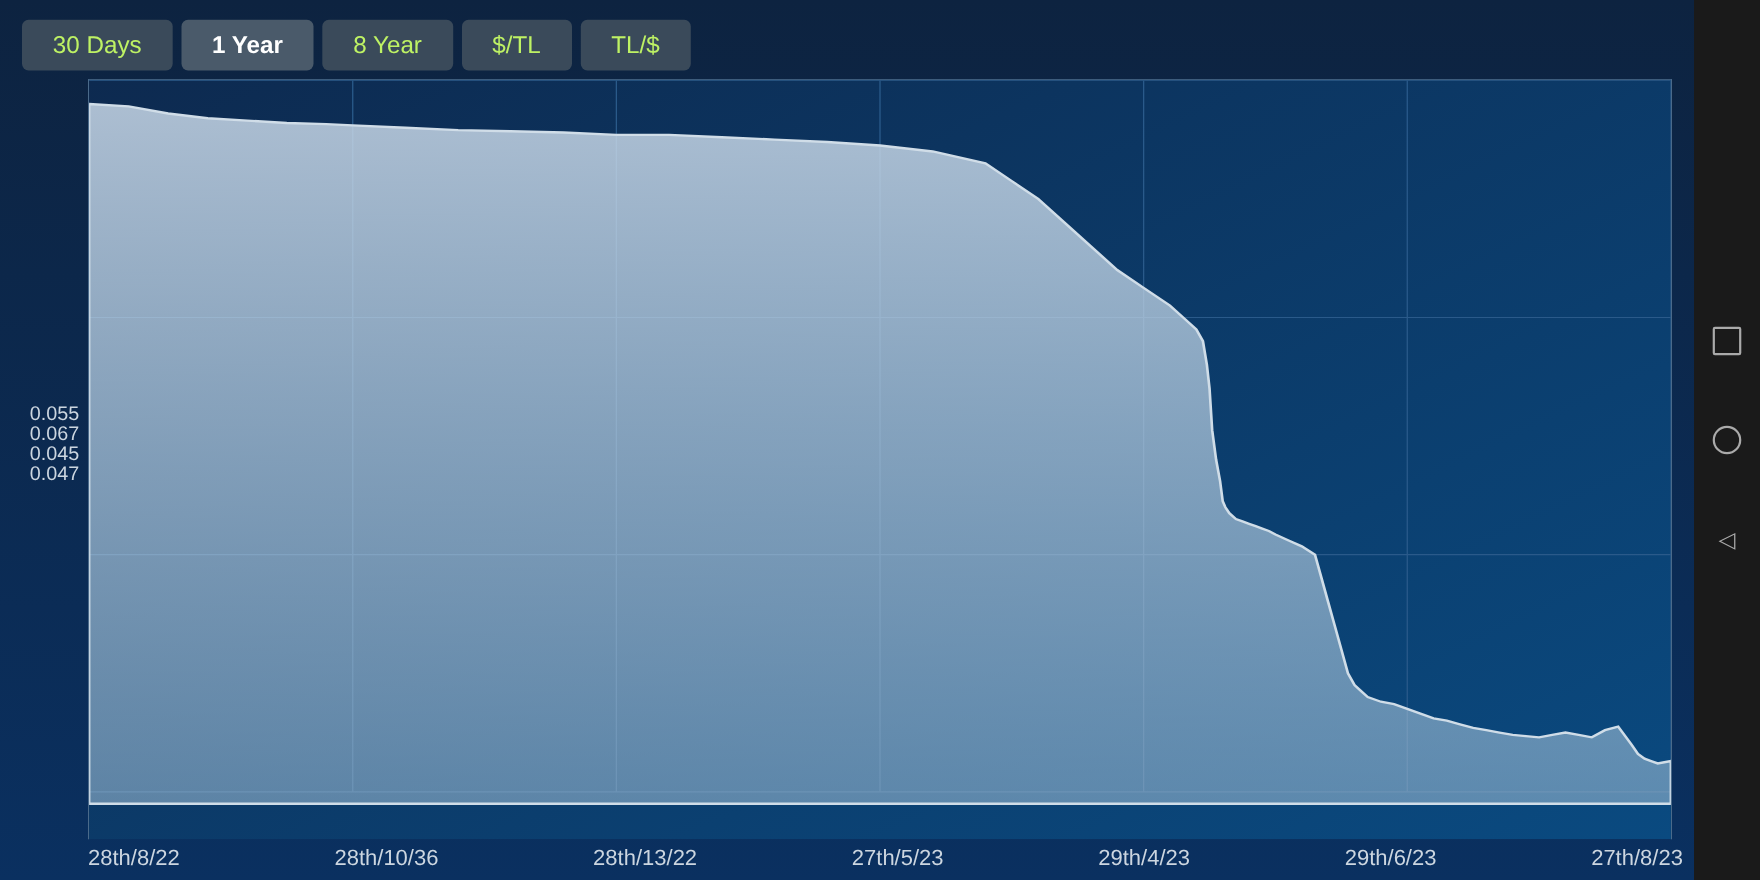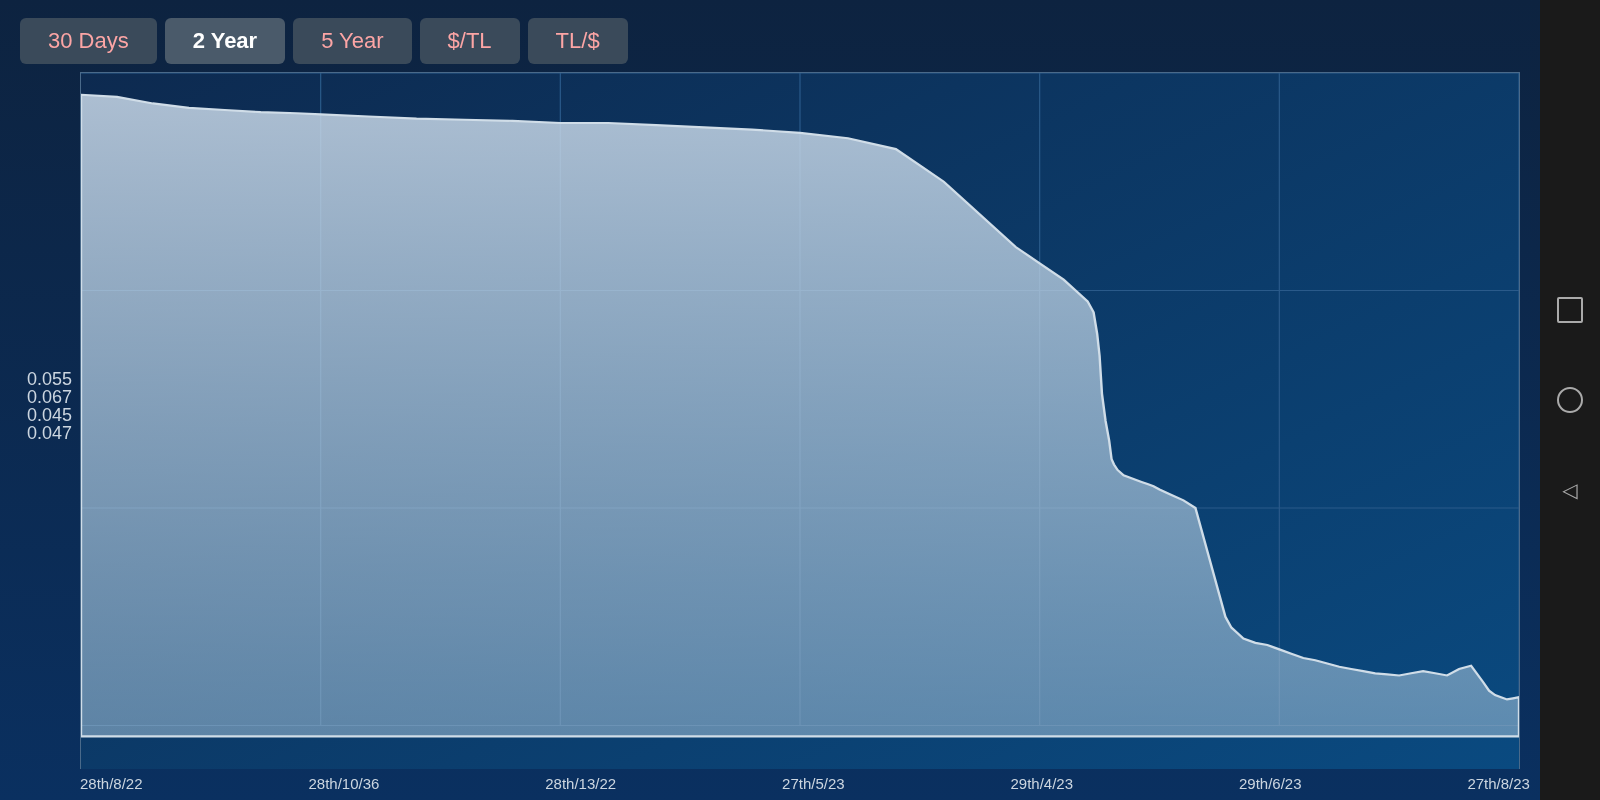--- a/index.html
+++ b/index.html
@@ -24,21 +24,21 @@
     }
     .toolbar {
       display: flex;
       flex-direction: row;
       gap: 8px;
       padding: 8px 10px;
       background: transparent;
     }
     .toolbar-btn {
       background: #3a4a5a;
-      color: #fca5a5;
+      color: #bef264;
       border: none;
       border-radius: 6px;
       padding: 10px 28px;
       font-size: 22px;
       cursor: pointer;
       font-weight: normal;
     }
     .toolbar-btn.active {
       background: #4a5a6a;
       color: #ffffff;
@@ -76,21 +76,21 @@
       position: absolute;
       top: 0; left: 0;
       width: 100%; height: 100%;
     }
     .x-axis {
       display: flex;
       flex-direction: row;
       justify-content: space-between;
       padding: 6px 0 8px 70px;
       color: #ccd6e0;
-      font-size: 15px;
+      font-size: 20px;
     }
     .x-axis-label {
       text-align: center;
     }
     .sidebar {
       width: 60px;
       background: #1a1a1a;
       display: flex;
       flex-direction: column;
       align-items: center;
@@ -127,22 +127,22 @@
   </style>
 </head>
 <body>
 
 <div class="main-container">
   <div class="chart-area">
 
     <div class="toolbar">
 
     <button class="toolbar-btn">30 Days</button>
-        <button class="toolbar-btn active">2 Year</button>
-        <button class="toolbar-btn">5 Year</button>
+        <button class="toolbar-btn active">1 Year</button>
+        <button class="toolbar-btn">8 Year</button>
         <button class="toolbar-btn">$/TL</button>
         <button class="toolbar-btn">TL/$</button>
       </div>
 
     <div class="chart-wrapper">
 
       <div class="y-axis">
 
       <span class="y-axis-label">0.055</span>
           <span class="y-axis-label">0.067</span>

